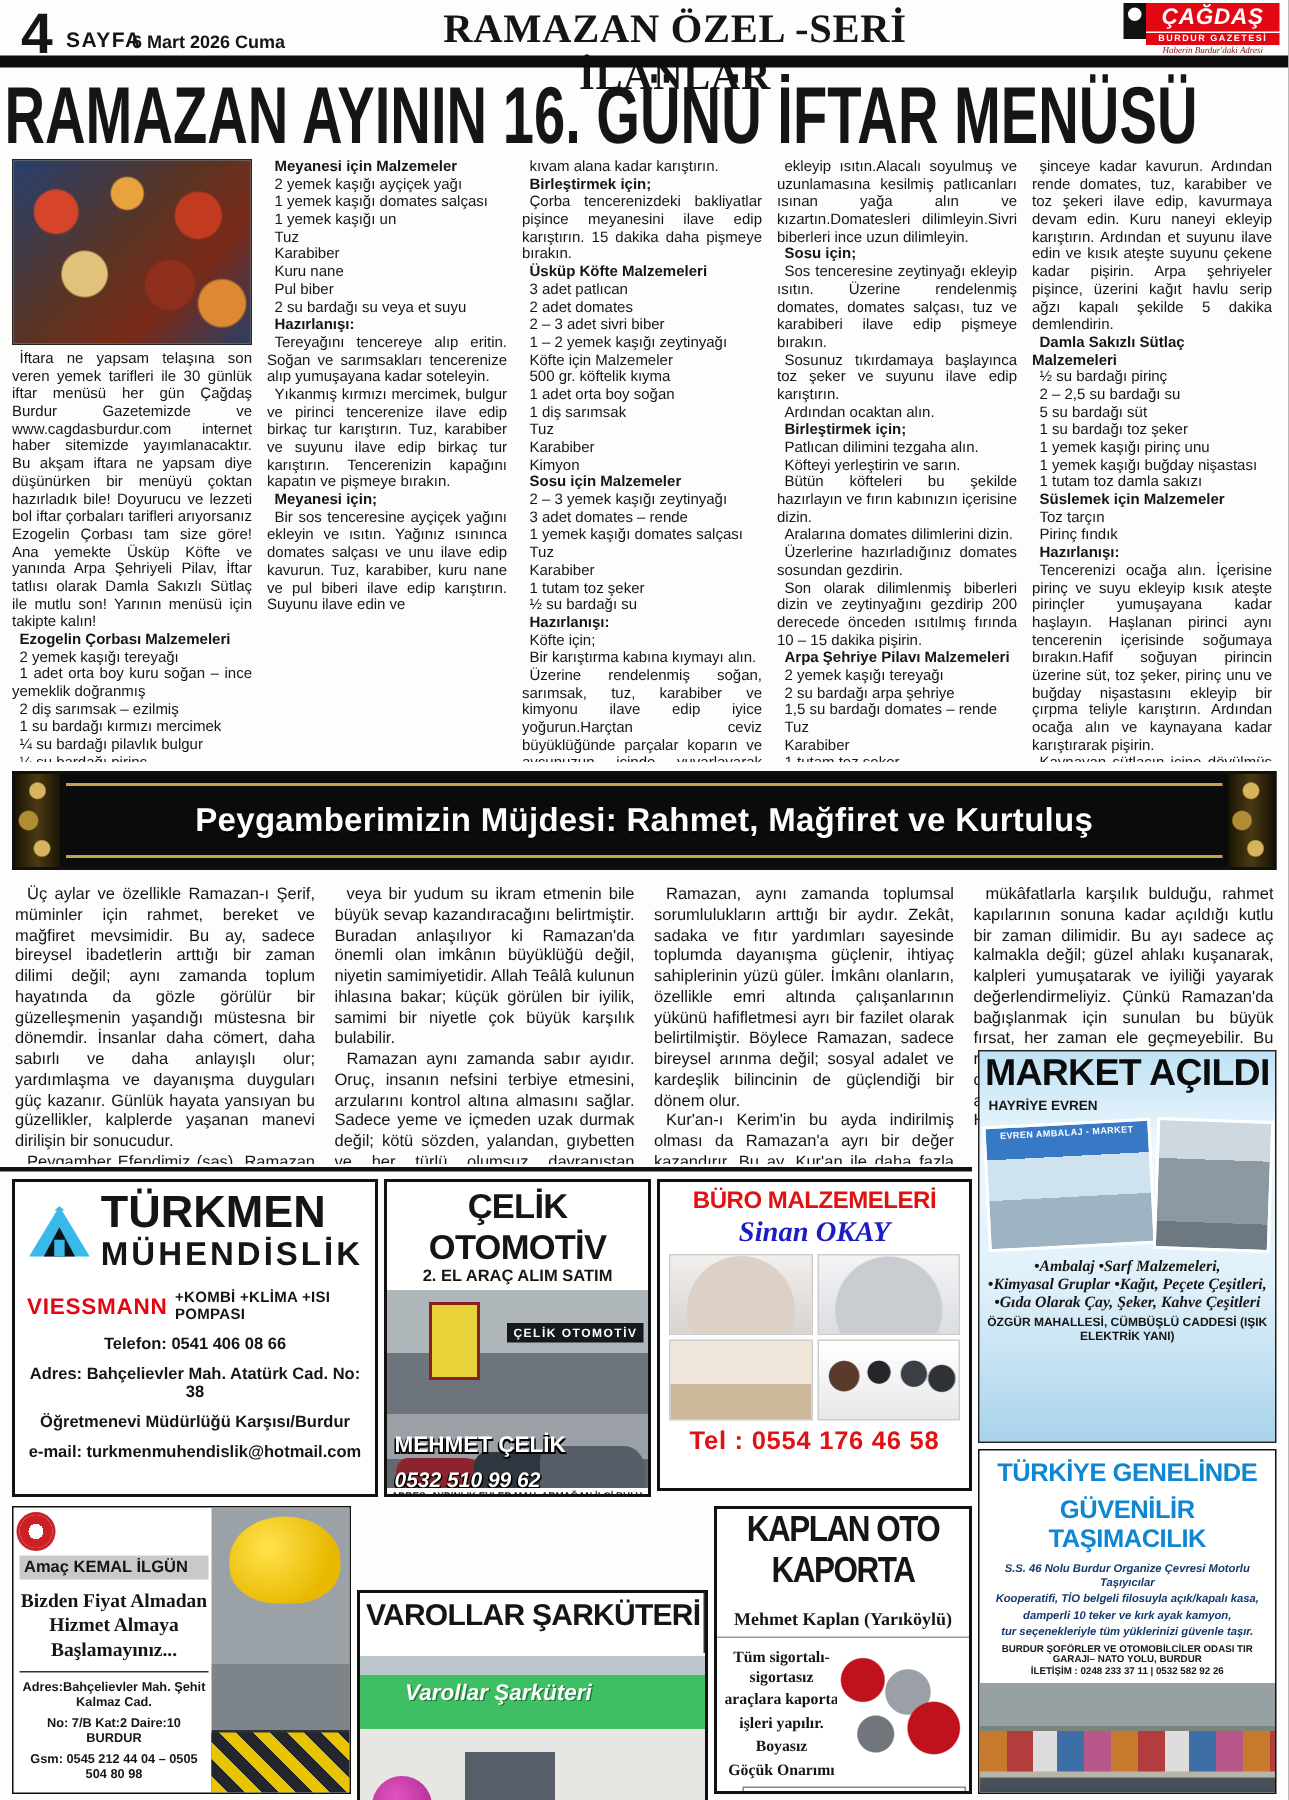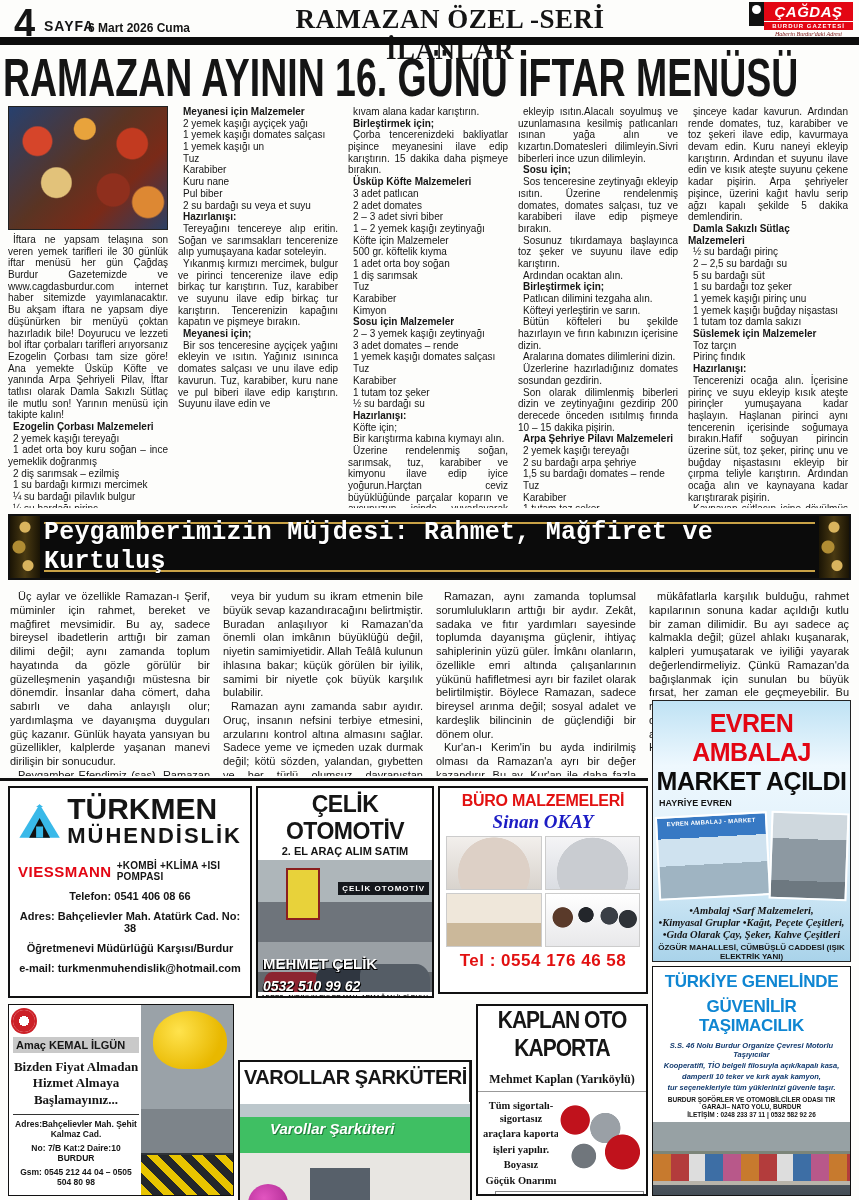--- a/index.html
+++ b/index.html
@@ -34,21 +34,21 @@
       radial-gradient(circle at 48% 18%,#e8a33c 0 8%,transparent 9%),
       radial-gradient(circle at 78% 30%,#c23a20 0 10%,transparent 11%),
       radial-gradient(circle at 30% 62%,#e2c27a 0 11%,transparent 12%),
       radial-gradient(circle at 66% 68%,#8f2f1d 0 12%,transparent 13%),
       radial-gradient(circle at 88% 78%,#dd8833 0 9%,transparent 10%),
       linear-gradient(135deg,#27406e,#5a3423 45%,#7a2a18 70%,#2c3f63);}
 
   
   .banner{position:absolute;left:8px;top:514px;width:843px;height:66px;background:#0b0b0b;border:2px solid #111;}
   .banner .inner{position:absolute;inset:6px 34px;border-top:2px solid #c9a246;border-bottom:2px solid #c9a246;display:flex;align-items:center;justify-content:center;}
-  .banner .txt{color:#fff;font-size:25px;font-weight:800;text-shadow:0 1px 0 #000;letter-spacing:.2px;font-family:Liberation Mono, monospace;}
+  .banner .txt{color:#fff;font-size:22px;font-weight:800;text-shadow:0 1px 0 #000;letter-spacing:.2px;}
   .orn{position:absolute;width:30px;height:100%;top:0;background:
       radial-gradient(circle at 50% 18%,#d9b45e 0 5px,transparent 6px),
       radial-gradient(circle at 30% 50%,#b08c33 0 6px,transparent 7px),
       radial-gradient(circle at 60% 80%,#d9b45e 0 5px,transparent 6px),
       linear-gradient(90deg,#1a1405,#4a3a12 50%,#1a1405);}
   .orn.left{left:0;} .orn.right{right:0;}
 
   
   .article{position:absolute;left:10px;top:590px;width:841px;height:186px;display:flex;gap:13px;}
   .acol{width:200px;overflow:hidden;}
@@ -358,21 +358,20 @@
       <div class="ph sofa1" data-interactable="false"></div>
       <div class="ph sofa2" data-interactable="false"></div>
       <div class="ph room" data-interactable="false"></div>
       <div class="ph chairs" data-interactable="false"></div>
     </div>
     <div class="tel" data-interactable="false">Tel : 0554 176 46 58</div>
 
   </div>
 
   <div class="ad evren" data-interactable="false">
-    <div class="t1" data-interactable="false">EVREN AMBALAJ</div>
     <div class="t2" data-interactable="false">MARKET AÇILDI</div>
     <div class="own" data-interactable="false">HAYRİYE EVREN</div>
     <div class="photos" data-interactable="false">
       <div class="p1" data-interactable="false">
         <div class="sign" data-interactable="false">EVREN AMBALAJ - MARKET</div>
       </div>
       <div class="p2" data-interactable="false"></div>
     </div>
     <div class="list" data-interactable="false">
         <p data-interactable="false">•Ambalaj  •Sarf Malzemeleri,</p>

